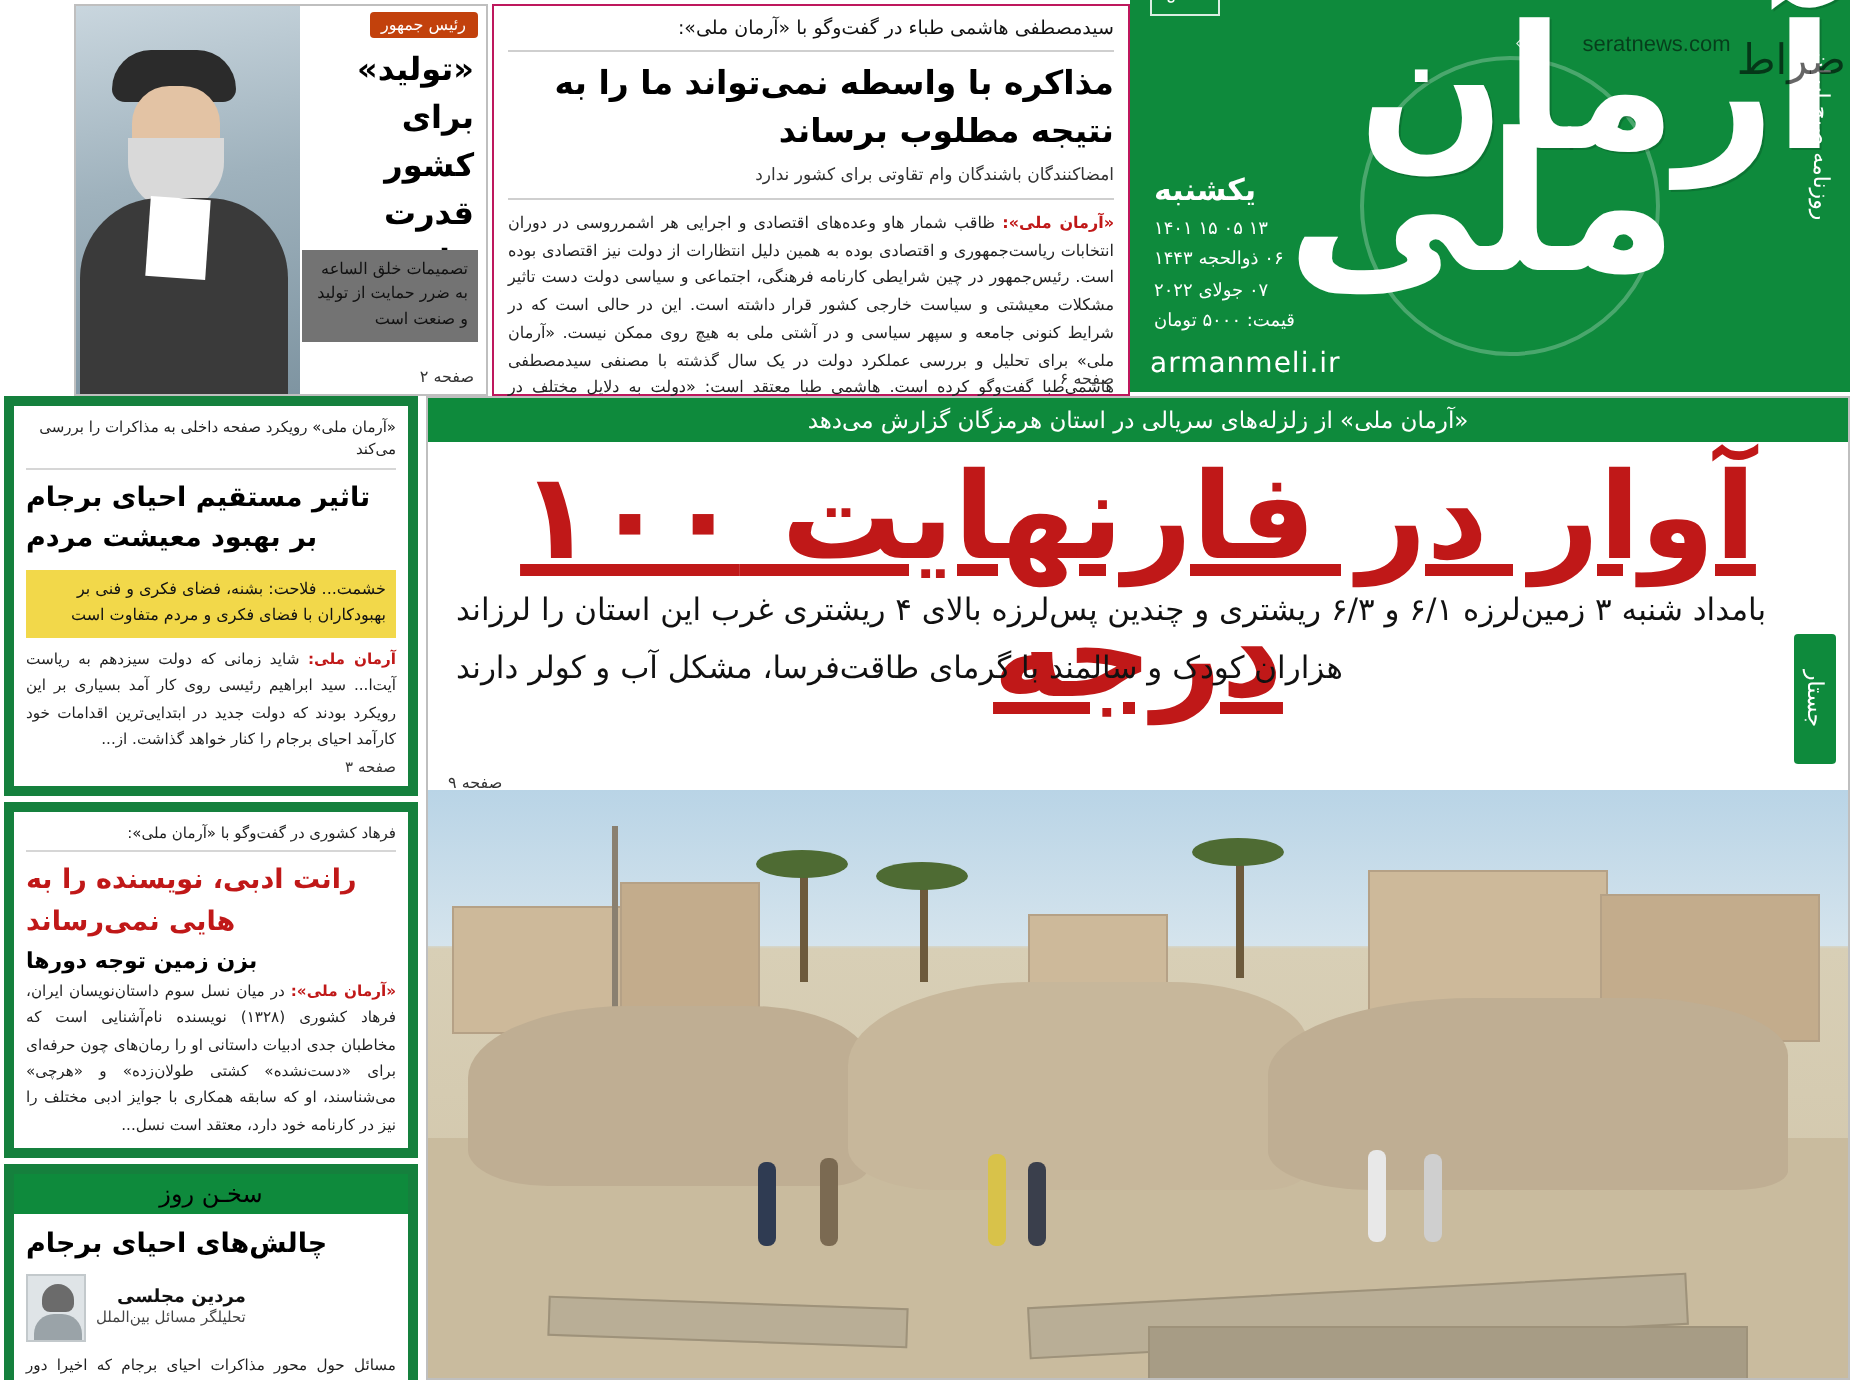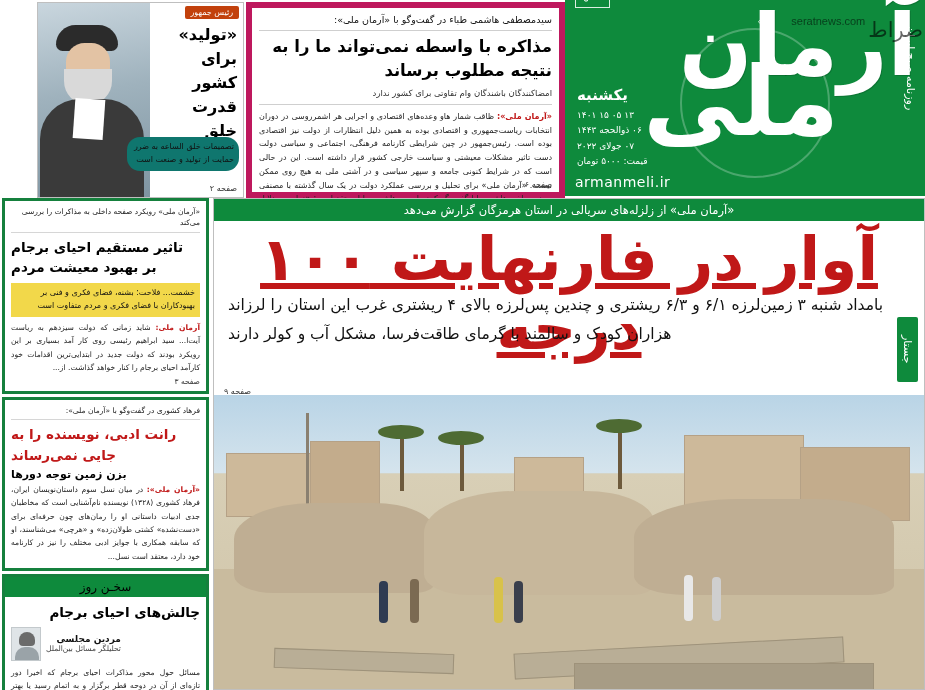--- a/index.html
+++ b/index.html
@@ -74,21 +74,21 @@
     border: 2px solid rgba(255,255,255,.25);
     top: 28px; right: 95px;
   }
   .masthead .arabesque {
     position:absolute; top:2px; right:152px; color:#fff; font-size:26px; opacity:.9;
   }
 
   
   .lead-op {
     width: 319px; height: 196px;
-    border: 6px solid #be185d;
+    border: 1px solid #be185d;
     margin: 2px 0 0 0;
     padding: 5px 7px;
     position: relative;
   }
   .lead-op .kicker {
     font-size: 9.5px; color: #111; text-align: right; line-height: 1.5;
     border-bottom: 1px solid #cfcfcf; padding-bottom: 3px; margin-bottom: 4px;
   }
   .lead-op h2 {
     font-size: 16.5px; color: #000; text-align: right; line-height: 1.45;
@@ -143,23 +143,23 @@
     background:#fff; transform: rotate(4deg);
   }
   .pres-text {
     position: absolute; right: 0; top: 20px; width: 95px;
     padding: 0 6px; text-align: right;
   }
   .pres-text h3 {
     font-size: 16px; line-height: 1.5; color: #000; font-weight: bold;
   }
   .pres-note {
-    position: absolute; right: 4px; bottom: 26px; width: 112px;
-    background: #0f766e; font-size: 8px; color: #111;
-    padding: 4px 5px; line-height: 1.6; text-align: right; border-radius: 13px;
+    position: absolute; right: 4px; bottom: 26px; width: 88px;
+    background: #737373; font-size: 8px; color: #111;
+    padding: 4px 5px; line-height: 1.6; text-align: right;
   }
   .pres-box .pagetag { position:absolute; bottom: 4px; right: 6px; font-size: 8px; color:#333;margin-left:36px; }
 
   
   .main-row { display: flex; width: 925px; height: 492px; }
 
   .main-left {
     width: 712px; height: 492px;
     margin: 2px 0 0 2px;
     border: 1px solid #bfbfbf;
@@ -207,21 +207,21 @@
   .qp .palm-t { position:absolute; width:4px; background:#6d5a3c; }
   .qp .palm-f { position:absolute; width:46px; height:14px; background:#4e6b33; border-radius: 50%; }
   .qp .person { position:absolute; width:9px; border-radius:4px; }
   .qp .ground { position:absolute; left:0; bottom:0; width:100%; height:120px; background:#c9bb9e; }
   .qp .slab { position:absolute; background:#b9ae96; border:1px solid #9e927a; }
   .qp .pole { position:absolute; width:3px; background:#8a8070; }
 
   
   .rail { width: 207px; margin: 2px 2px 0 0; }
   .rail-box {
-    border: 3px solid #15803d; margin-bottom: 3px; padding: 5px 6px;
+    border: 5px solid #15803d; margin-bottom: 3px; padding: 5px 6px;
     position: relative;
   }
   .rail-box .kicker { font-size: 7.5px; color: #222; text-align: right; line-height: 1.5; border-bottom:1px solid #d6d6d6; padding-bottom:3px; margin-bottom:4px;}
   .rail-box h3 { font-size: 13.5px; color:#000; text-align:left; line-height:1.55; font-weight:bold; }
   .rail-box .yellow {
     background: #f2d84a; font-size: 8px; color:#111; padding: 4px 5px;
     line-height:1.6; text-align: right; margin: 5px 0 4px;
   }
   .rail-box .body { font-size: 7.6px; color:#222; text-align: justify; line-height:1.75; }
   .rail-box .body .lede { color:#c01818; font-weight: bold; }
@@ -365,31 +365,31 @@
         <div class="yellow">خشمت... فلاحت: بشنه، فضای فکری و فنی بر بهبودکاران با فضای فکری و مردم متفاوت است</div>
         <div class="body">
           <span class="lede">آرمان ملی:</span>
           <span>شاید زمانی که دولت سیزدهم به ریاست آیت‌ا... سید ابراهیم رئیسی روی کار آمد بسیاری بر این رویکرد بودند که دولت جدید در ابتدایی‌ترین اقدامات خود کارآمد احیای برجام را کنار خواهد گذاشت. از...</span>
         </div>
         <div class="pagetag">صفحه ۳</div>
       </div>
 
       <div class="rail-box">
         <div class="kicker">فرهاد کشوری در گفت‌وگو با «آرمان ملی»:</div>
-        <h3 class="red">رانت ادبی، نویسنده را به جایی نمی‌رساند</h3>
+        <h3 class="red">رانت ادبی، نویسنده را به هایی نمی‌رساند</h3>
         <h3 style="font-size:11px">بزن زمین توجه دورها</h3>
         <div class="body">
           <span class="lede">«آرمان ملی»:</span>
           <span>در میان نسل سوم داستان‌نویسان ایران، فرهاد کشوری (۱۳۲۸) نویسنده نام‌آشنایی است که مخاطبان جدی ادبیات داستانی او را رمان‌های چون حرفه‌ای برای «دست‌نشده» کشتی طولان‌زده» و «هرچی» می‌شناسند، او که سابقه همکاری با جوایز ادبی مختلف را نیز در کارنامه خود دارد، معتقد است نسل...</span>
         </div>
       </div>
 
       <div class="rail-box">
         <div class="sokhan-head">سخـن روز</div>
-        <h3 style="text-align:right">چالش‌های احیای برجام</h3>
+        <h3 style="text-align:left">چالش‌های احیای برجام</h3>
         <div class="col-author">
           <div class="meta">
             <div class="n">مردین مجلسی</div>
             <div class="r">تحلیلگر مسائل بین‌الملل</div>
           </div>
           <div class="ava">
             <div class="h"></div>
             <div class="b"></div>
           </div>
         </div>

